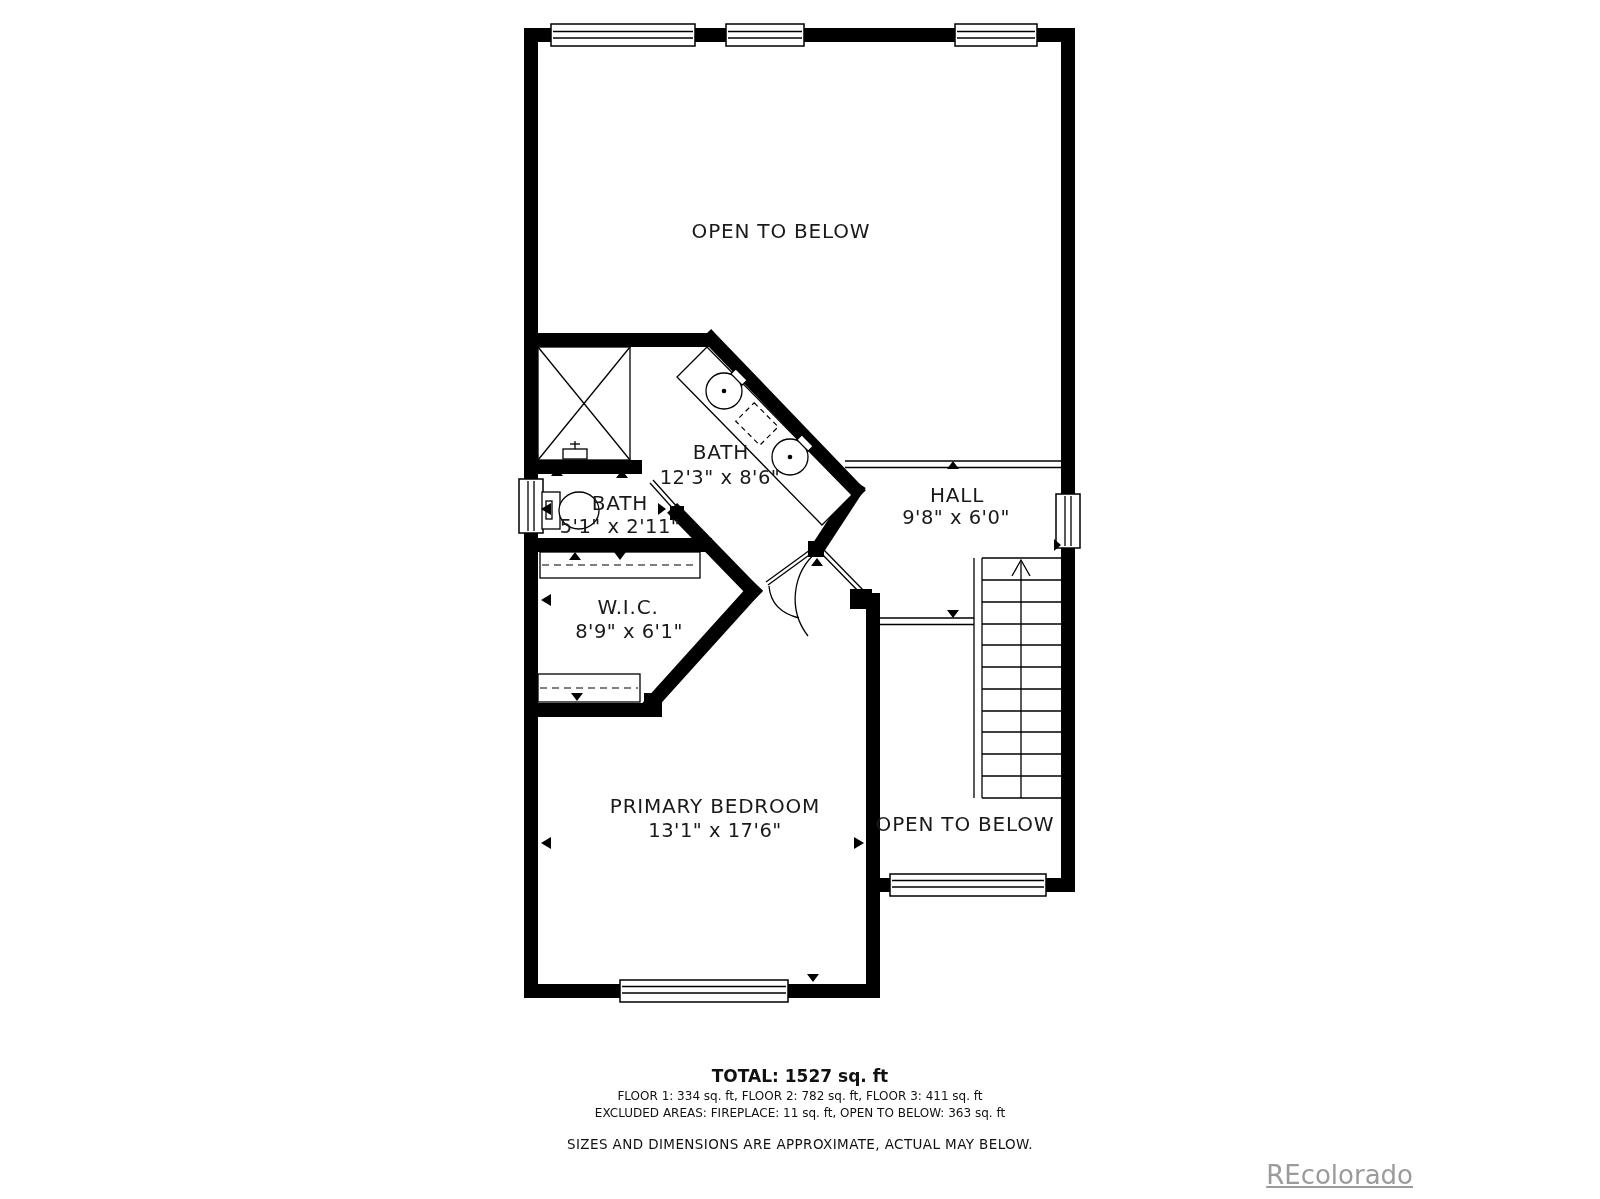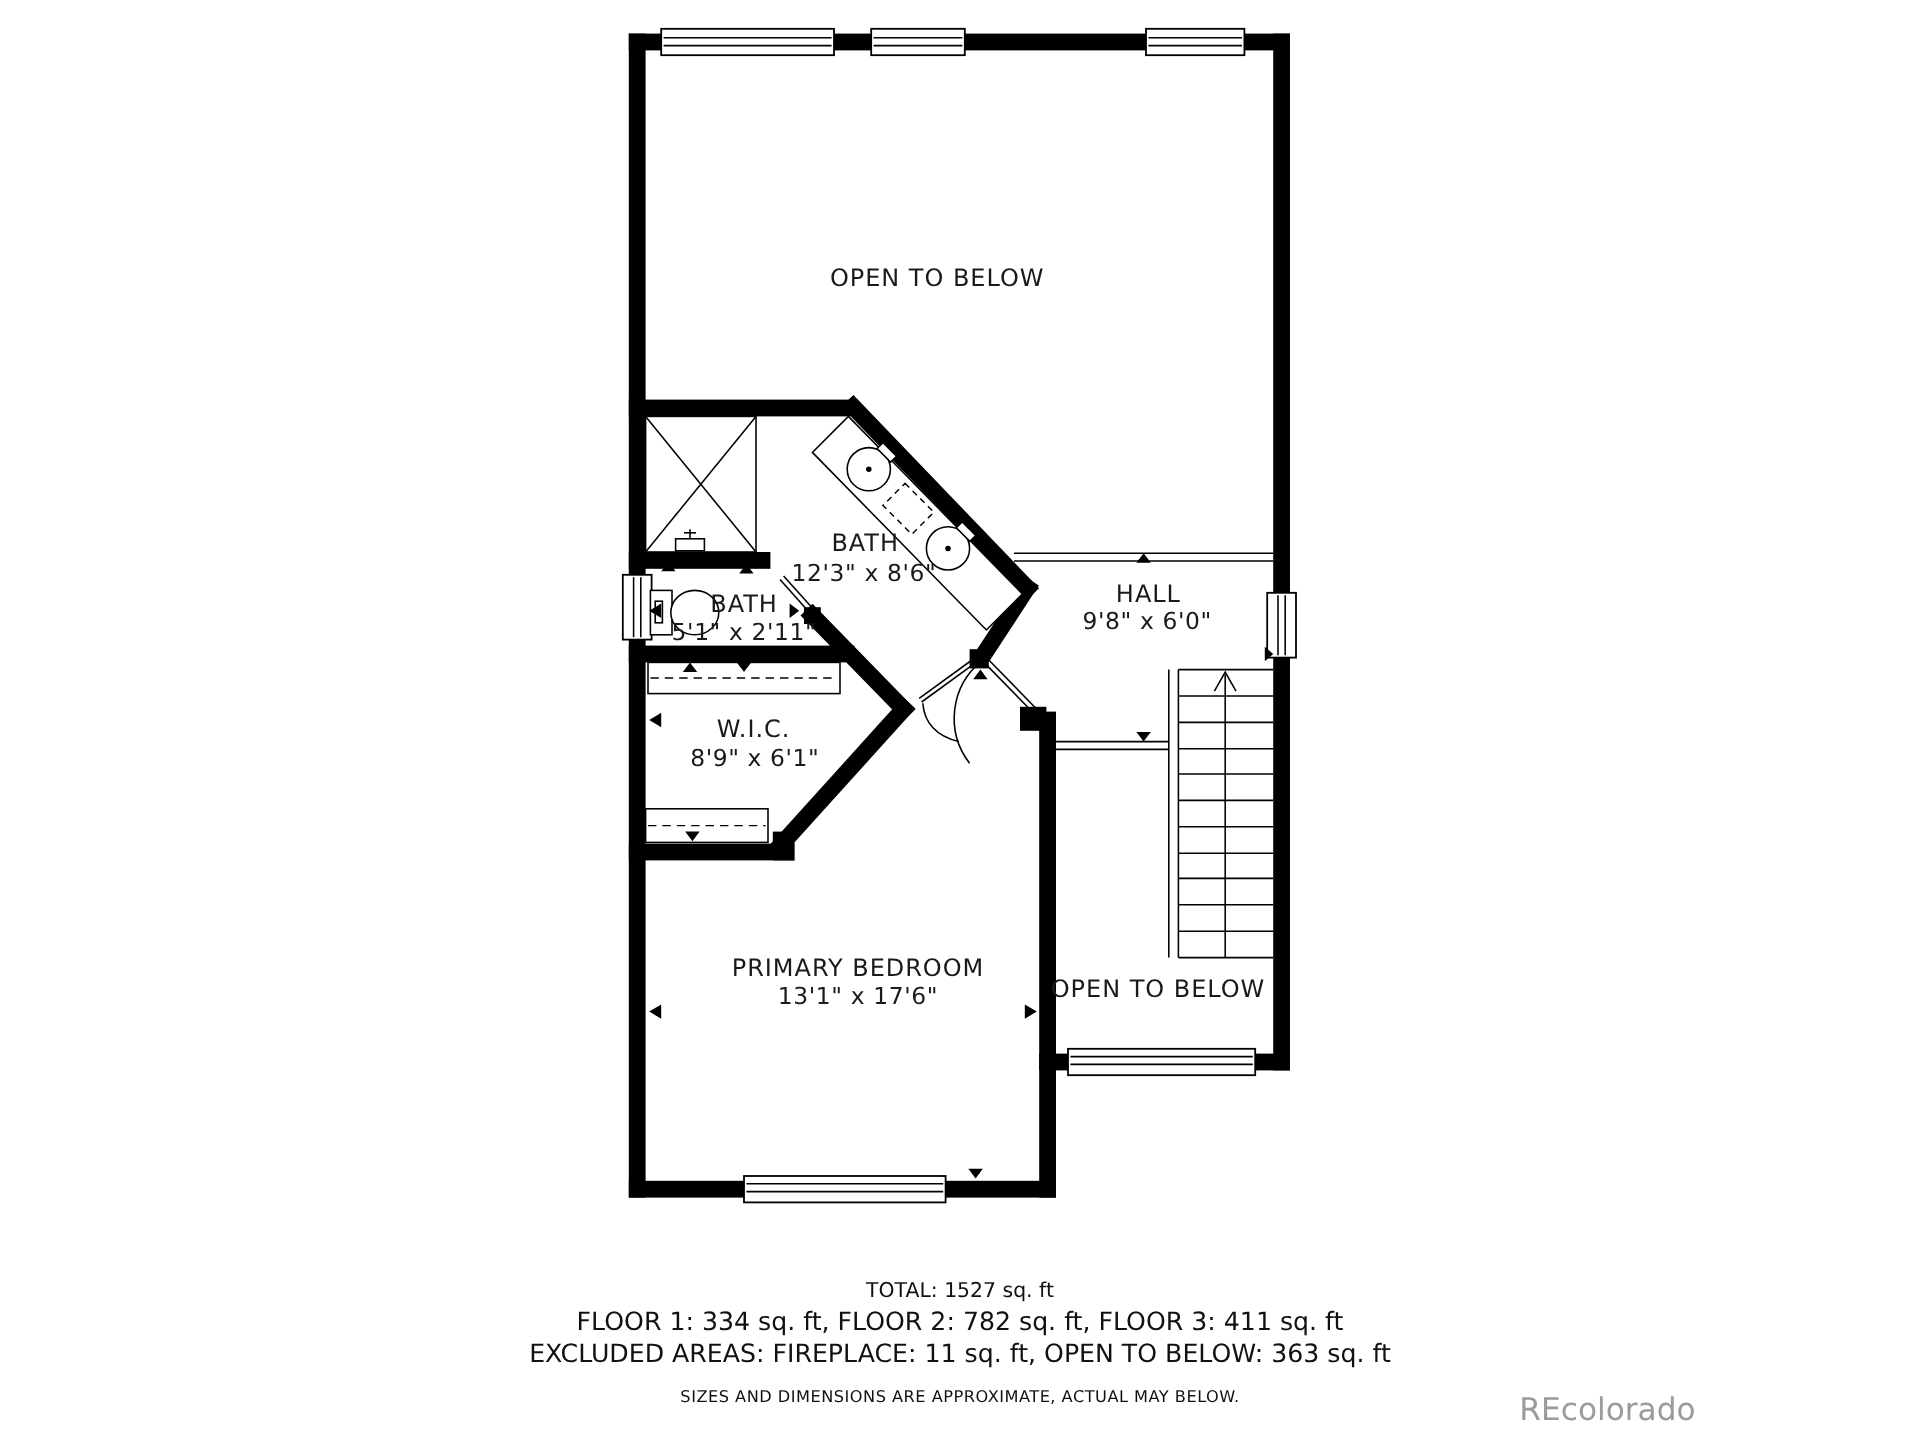--- a/index.html
+++ b/index.html
@@ -8,24 +8,24 @@
   #plan-svg{position:absolute;left:0;top:0;}
   .room-label{fill:#1a1a1a;font-size:20px;letter-spacing:0.8px;}
   .room-dims{fill:#1a1a1a;font-size:19.5px;letter-spacing:0.5px;}
   .wall{fill:#000;}
   .wallstroke{stroke:#000;stroke-width:14;stroke-linecap:square;}
   .thin{stroke:#000;stroke-width:1.3;fill:none;}
   .winframe{fill:#fff;stroke:#000;stroke-width:1.5;}
   .fixture{fill:#fff;stroke:#000;stroke-width:1.3;}
   .marker{fill:#000;}
   #footer{position:absolute;left:0;top:1066px;width:1600px;text-align:center;color:#111;}
-  #footer .total{font-weight:normal;font-size:17px;margin:0 0 3px 0;}
-  #footer .line{font-size:21px;margin:0 0 3px 0;}
+  #footer .total{font-weight:bold;font-size:17px;margin:0 0 3px 0;}
+  #footer .line{font-size:12px;margin:0 0 3px 0;}
   #footer .disclaimer{font-size:13.5px;margin-top:16px;letter-spacing:0.4px;}
-  #watermark{position:absolute;right:3px;top:1160px;font-size:26px;color:#9b9b9b;}
+  #watermark{position:absolute;right:3px;top:1160px;font-size:26px;color:#9b9b9b;text-decoration:underline;}
 </style>
 </head>
 <body>
 
 <div id="stage">
 
 <svg id="plan-svg" width="1600" height="1199" viewBox="0 0 1600 1199" xmlns="http://www.w3.org/2000/svg">
 
   <g>
     <rect class="wall" x="524" y="28" width="551" height="14"></rect>

